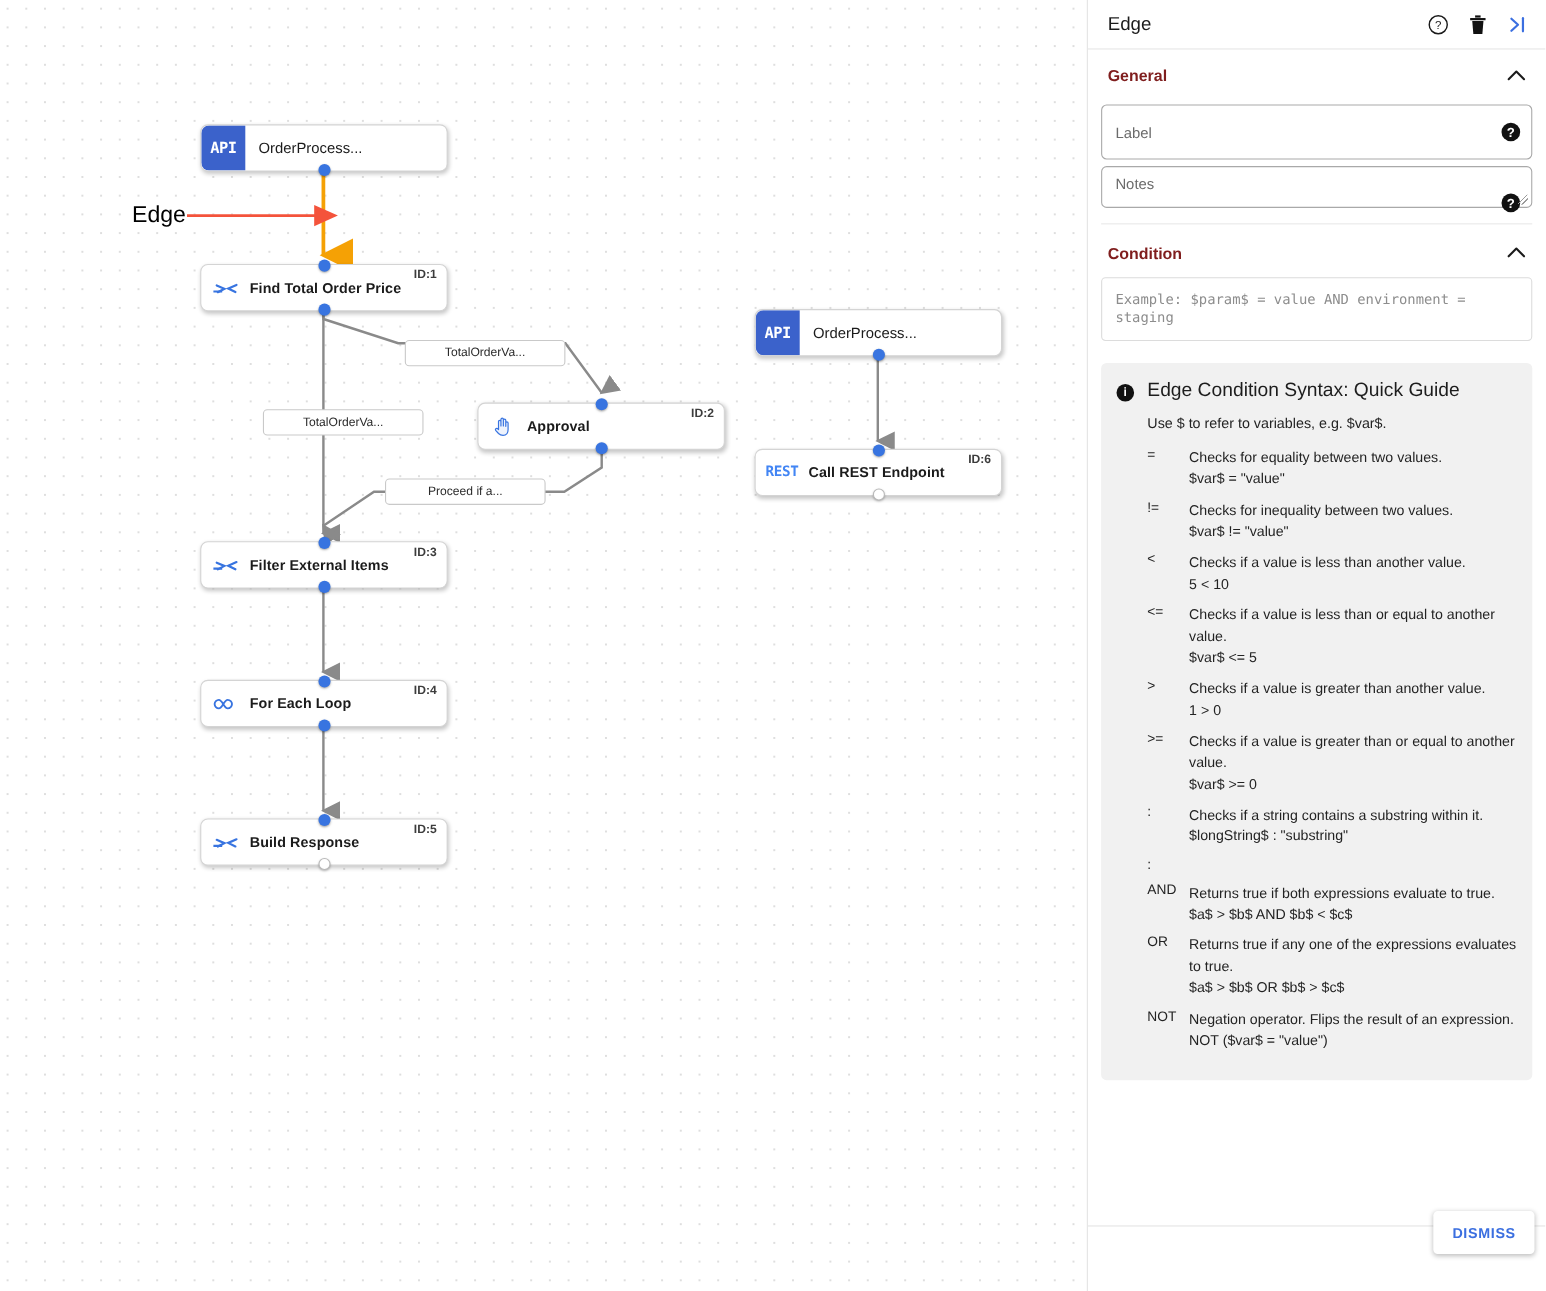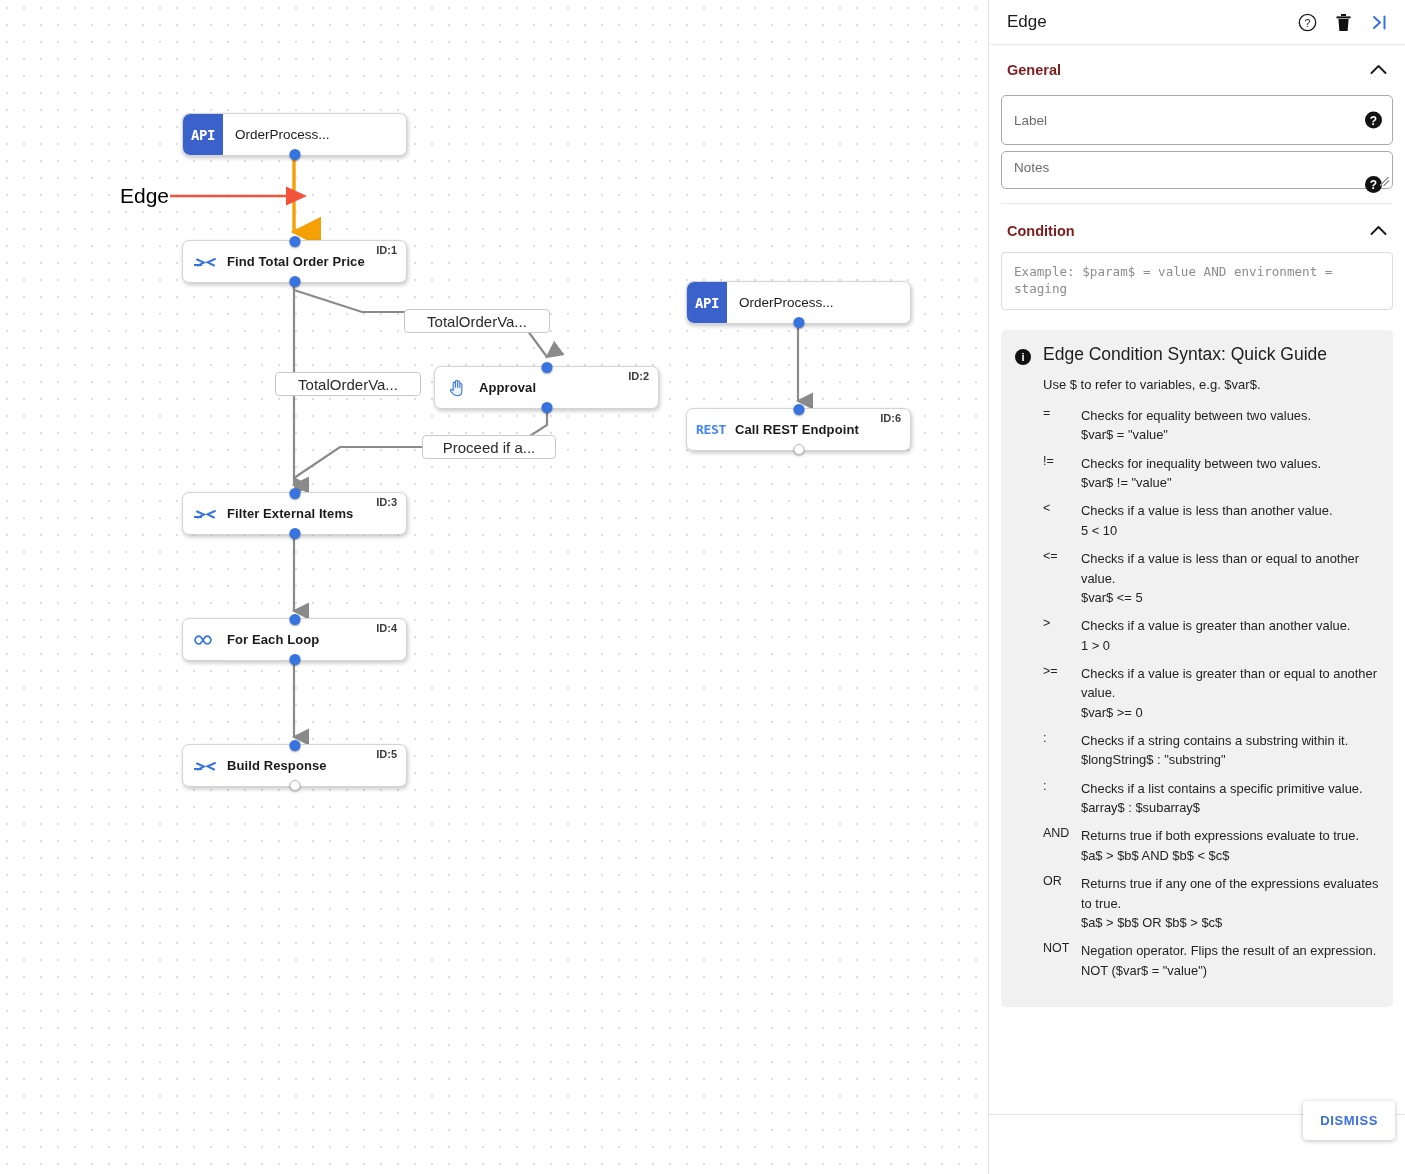--- a/index.html
+++ b/index.html
@@ -78,24 +78,23 @@
   .port.bot { bottom: -5px; }
 
   
   .edge-label {
     position: absolute;
     background: #fff;
     border: 1px solid #c9c9c9;
     border-radius: 4px;
     height: 24px;
     display: flex; align-items: center; justify-content: center;
-    font-size: 15px; color: #2b2b2b;
+    font-size: 11px; color: #2b2b2b;
     padding: 0 10px;
     white-space: nowrap;
-    margin-left: 36px;
   }
 
   
   .annot-text {
     position: absolute;
     font-size: 21px; color: #000;
     font-family: "Liberation Sans", sans-serif;
   }
 
   
@@ -359,21 +358,21 @@
         <div class="badge-rest">REST</div>
         <div class="node-title">Call REST Endpoint</div>
         <div class="node-id">ID:6</div>
       </div>
       <div class="port filled top"></div>
       <div class="port hollow bot"></div>
     </div>
 
     <div class="edge-label" style="left:368px; top:309px; width:146px;">TotalOrderVa...</div>
     <div class="edge-label" style="left:239px; top:372px; width:146px;">TotalOrderVa...</div>
-    <div class="edge-label" style="left:386px; top:435px; width:134px;">Proceed if a...</div>
+    <div class="edge-label" style="left:350px; top:435px; width:146px;">Proceed if a...</div>
   </div>
 
   <div id="panel">
 
     <div class="panel-head">
       <div class="panel-title">Edge</div>
       <div class="head-icons">
         <span class="hicon">
           <svg width="19" height="19" viewBox="0 0 19 19">
             <circle cx="9.5" cy="9.5" r="8.2" fill="none" stroke="#1b1b1b" stroke-width="1.3"></circle>
@@ -480,24 +479,20 @@
             </div>
             <div class="op-row">
               <div class="op-sym">:</div>
               <div style="flex: 1 1 0%;">
                 <div class="op-desc">Checks if a string contains a substring within it.</div>
                 <div class="op-ex">$longString$ : "substring"</div>
               </div>
             </div>
             <div class="op-row">
               <div class="op-sym">:</div>
-              <div style="flex: 1 1 0%;">
-                <div class="op-desc">Checks if a list contains a specific primitive value.</div>
-                <div class="op-ex">$array$ : $subarray$</div>
-              </div>
             </div>
             <div class="op-row">
               <div class="op-sym">AND</div>
               <div style="flex: 1 1 0%;">
                 <div class="op-desc">Returns true if both expressions evaluate to true.</div>
                 <div class="op-ex">$a$ &gt; $b$ AND $b$ &lt; $c$</div>
               </div>
             </div>
             <div class="op-row">
               <div class="op-sym">OR</div>

